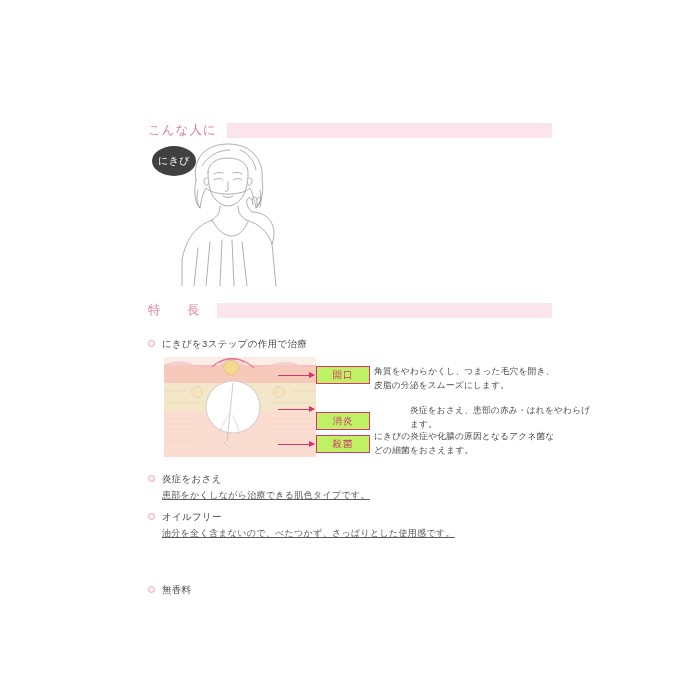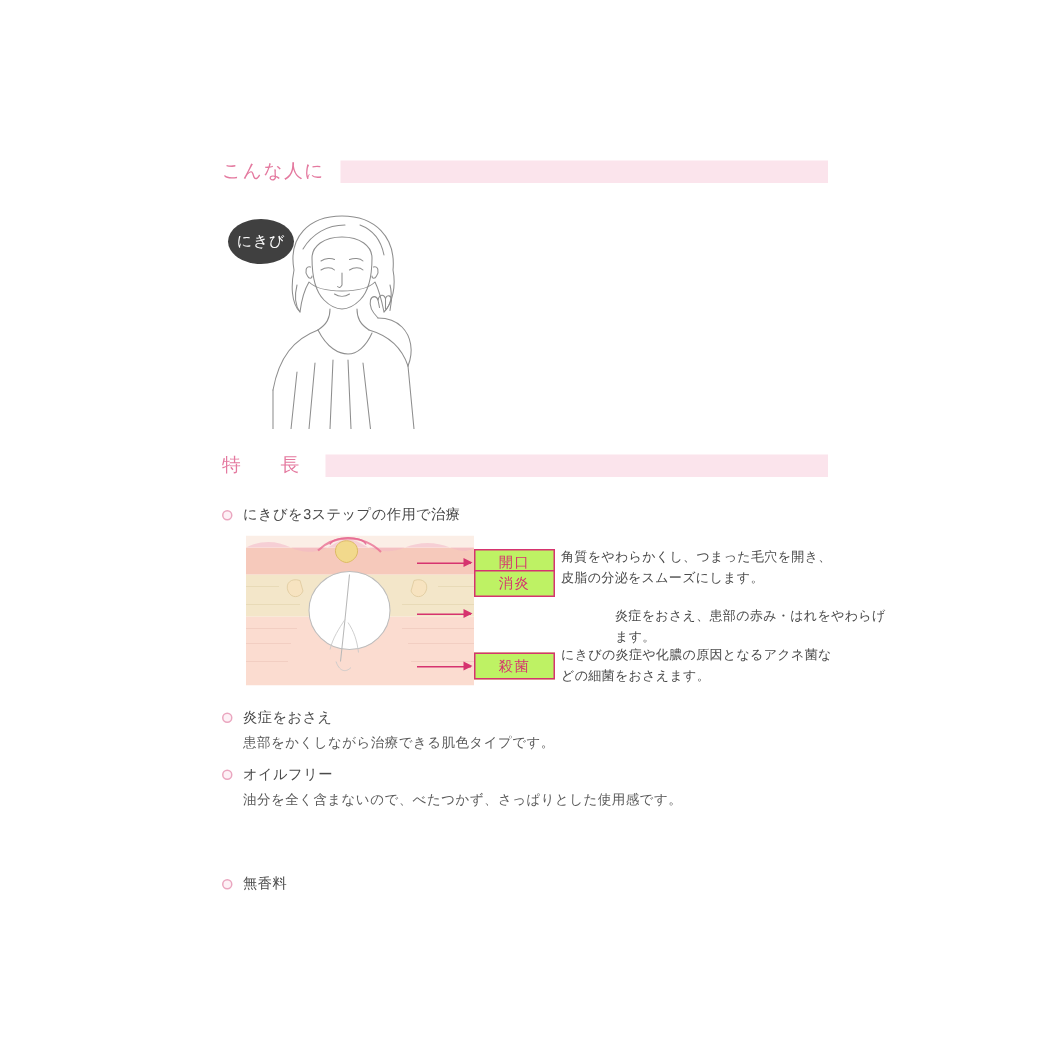--- a/index.html
+++ b/index.html
@@ -31,21 +31,21 @@
     letter-spacing: 1px;
     white-space: nowrap;
     padding-right: 10px;
   }
   .section-head .bar {
     height: 15px;
     background: #fbe4ec;
     flex: 1 1 auto;
   }
 
-  #head-konna { left: 148px; top: 106px; width: 404px; }
+  #head-konna { left: 148px; top: 122px; width: 404px; }
   #head-tokuchou { left: 148px; top: 302px; width: 404px; }
   #head-tokuchou .label { letter-spacing: 7px; }
 
   
   .illust {
     position: absolute;
     left: 152px; top: 136px;
     width: 160px; height: 150px;
   }
   .badge {
@@ -84,20 +84,21 @@
     color: #4a4a4a;
     line-height: 14px;
     letter-spacing: 0.3px;
   }
   .feature .fdesc {
     font-size: 9px;
     color: #5a5a5a;
     line-height: 15px;
     letter-spacing: 0.3px;
     margin-top: 2px;
+    text-decoration: underline;
   }
 
   #f1 { top: 337px; }
   #f2 { top: 472px; }
   #f3 { top: 510px; }
   #f4 { top: 548px; }
   #f5 { top: 583px; }
 
   
   .diagram {
@@ -113,21 +114,21 @@
     border: 1px solid #d6336f;
     color: #d6336f;
     font-size: 9.5px;
     letter-spacing: 1px;
     display: flex;
     align-items: center;
     justify-content: center;
     background: #bef264;
   }
   #c1 { left: 316px; top: 366px; }
-  #c2 { left: 316px; top: 380px; text-align: right; }
+  #c2 { left: 316px; top: 412px; text-align: right; }
   #c3 { left: 316px; top: 435px; }
 
   .callout-text {
     position: absolute;
     left: 374px;
     font-size: 8.7px;
     line-height: 13.5px;
     color: #4a4a4a;
     letter-spacing: 0.2px;
     width: 182px;

